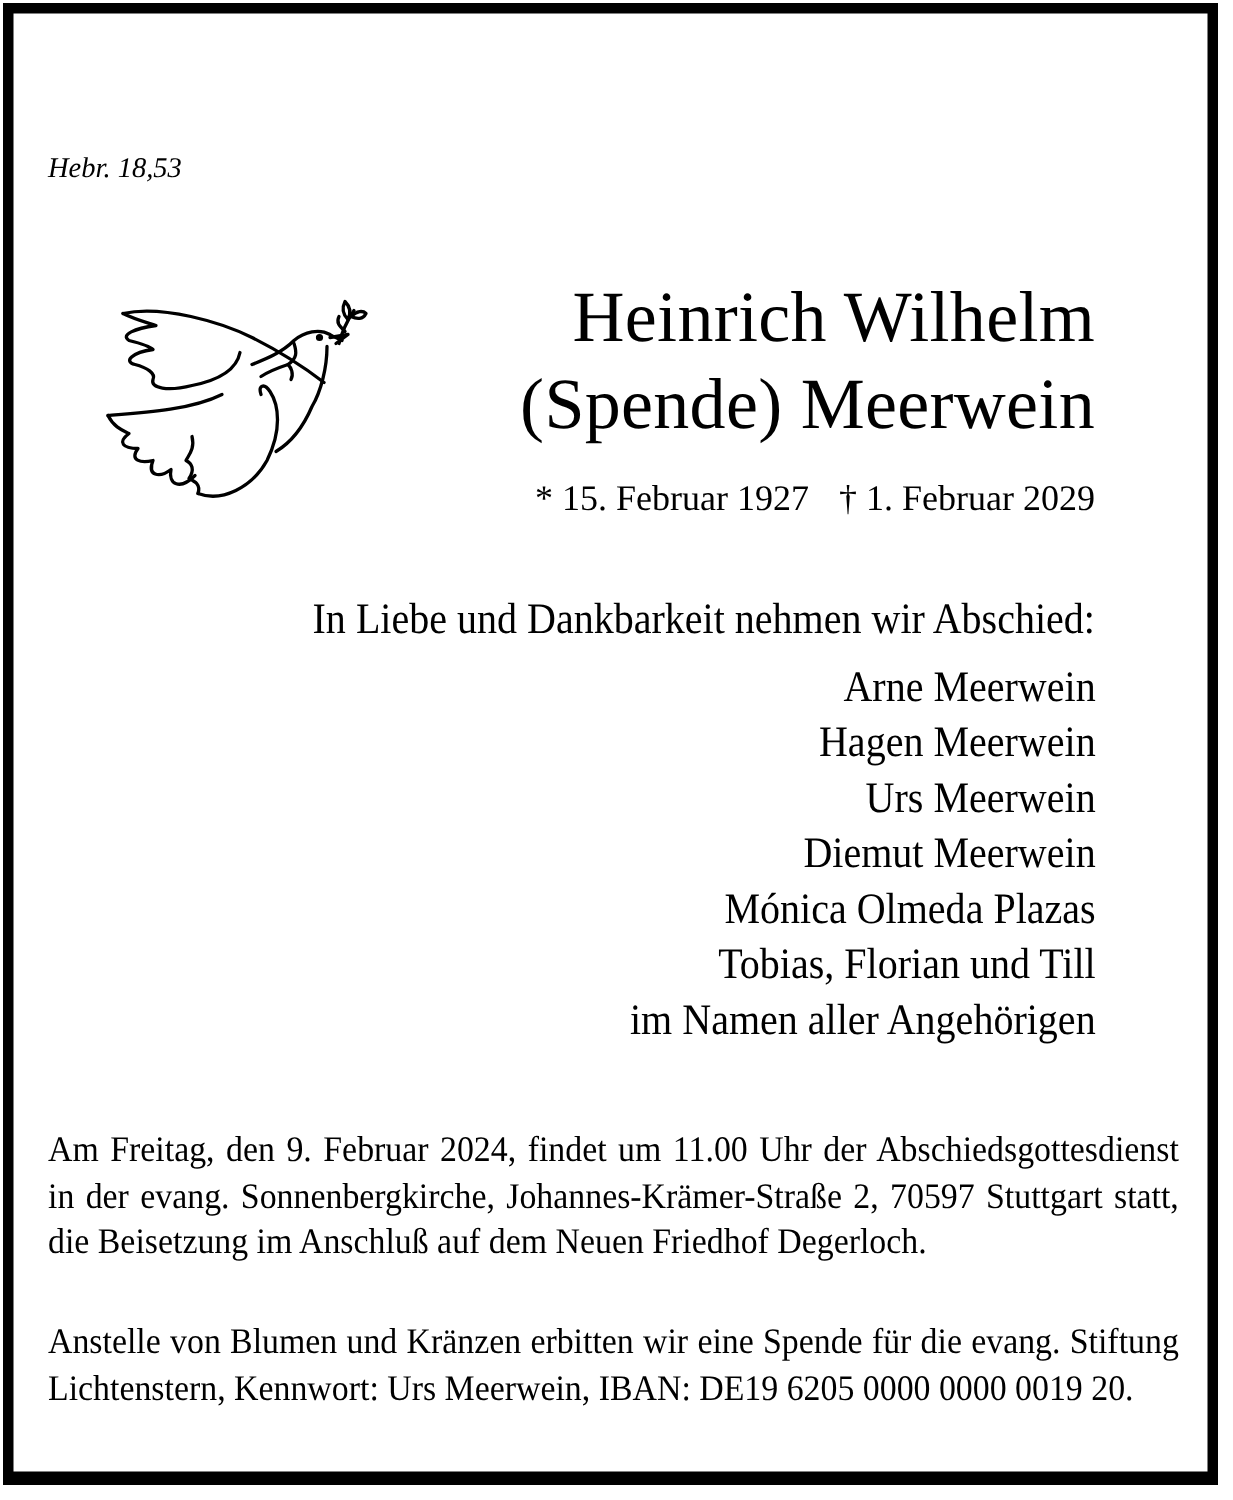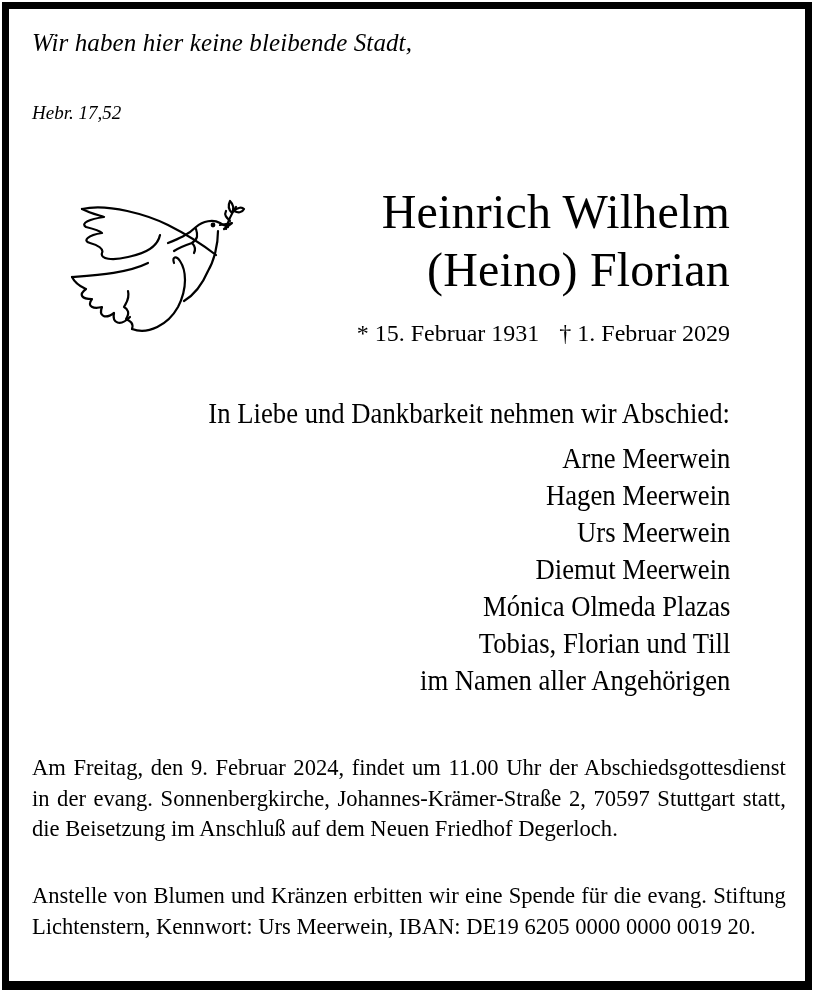--- a/index.html
+++ b/index.html
@@ -18,23 +18,22 @@
     .notice { position: absolute; left: 32px; width: 754px; font-size: 24px; line-height: 30.5px; text-align: justify; text-align-last: left; transform: scaleX(0.94); transform-origin: left; }
     .notice.p1 { top: 752px; width: 802px; }
     .notice.p2 { top: 880px; width: 802px; }
   </style>
 </head>
 <body>
 
 <div class="frame"></div>
 
 <div class="verse">
-  <div>Wir haben hier keine bleibende Stadt,</div>
 </div>
-<div class="verse-ref">Hebr. 17,52</div>
+<div class="verse-ref">Hebr. 18,53</div>
 
 <svg class="dove" viewBox="0 0 180 150" fill="none" stroke="#000" stroke-width="2.2" stroke-linecap="round" stroke-linejoin="round">
 
   <path d="M14 14 C40 8 80 20 100 30 C120 40 135 50 148 60"></path>
   <path d="M14 14 C22 18 30 20 36 22 C22 24 12 28 18 32 C26 34 32 36 34 38 C20 40 14 46 22 48 C30 50 36 54 34 58 C32 64 44 66 60 62 C80 58 90 50 92 40"></path>
 
   <path d="M4 82 C30 80 60 78 80 68"></path>
   <path d="M4 82 C8 90 14 92 18 94 C10 100 14 104 24 104 C18 112 26 114 34 112 C30 122 38 124 46 118 C44 128 52 132 62 122"></path>
   <path d="M60 96 C62 104 58 108 56 112 C60 114 62 118 58 124 C62 126 66 128 64 134"></path>
 
@@ -51,26 +50,26 @@
   <circle cx="145" cy="30" r="1.3" fill="#000"></circle>
 
   <path d="M158 34 C160 26 164 18 168 12"></path>
   <path d="M164 18 C160 14 160 10 162 6 C166 10 166 14 164 18 Z"></path>
   <path d="M166 16 C170 12 174 12 176 14 C174 18 170 18 166 16 Z"></path>
   <path d="M162 26 C158 22 156 20 158 16"></path>
 </svg>
 
 <div class="name">
   <div>Heinrich Wilhelm</div>
-  <div>(Heino) Florian</div>
+  <div>(Spende) Meerwein</div>
 </div>
 
 <div class="dates">
   <span>*</span>
-  <span>15. Februar 1931</span><span class="gap"></span>
+  <span>15. Februar 1927</span><span class="gap"></span>
   <span class="dagger">†</span>
   <span>1. Februar 2029</span>
 </div>
 
 <div class="intro">In Liebe und Dankbarkeit nehmen wir Abschied:</div>
 
 <div class="mourners">
   <div>Arne Meerwein</div>
   <div>Hagen Meerwein</div>
   <div>Urs Meerwein</div>

